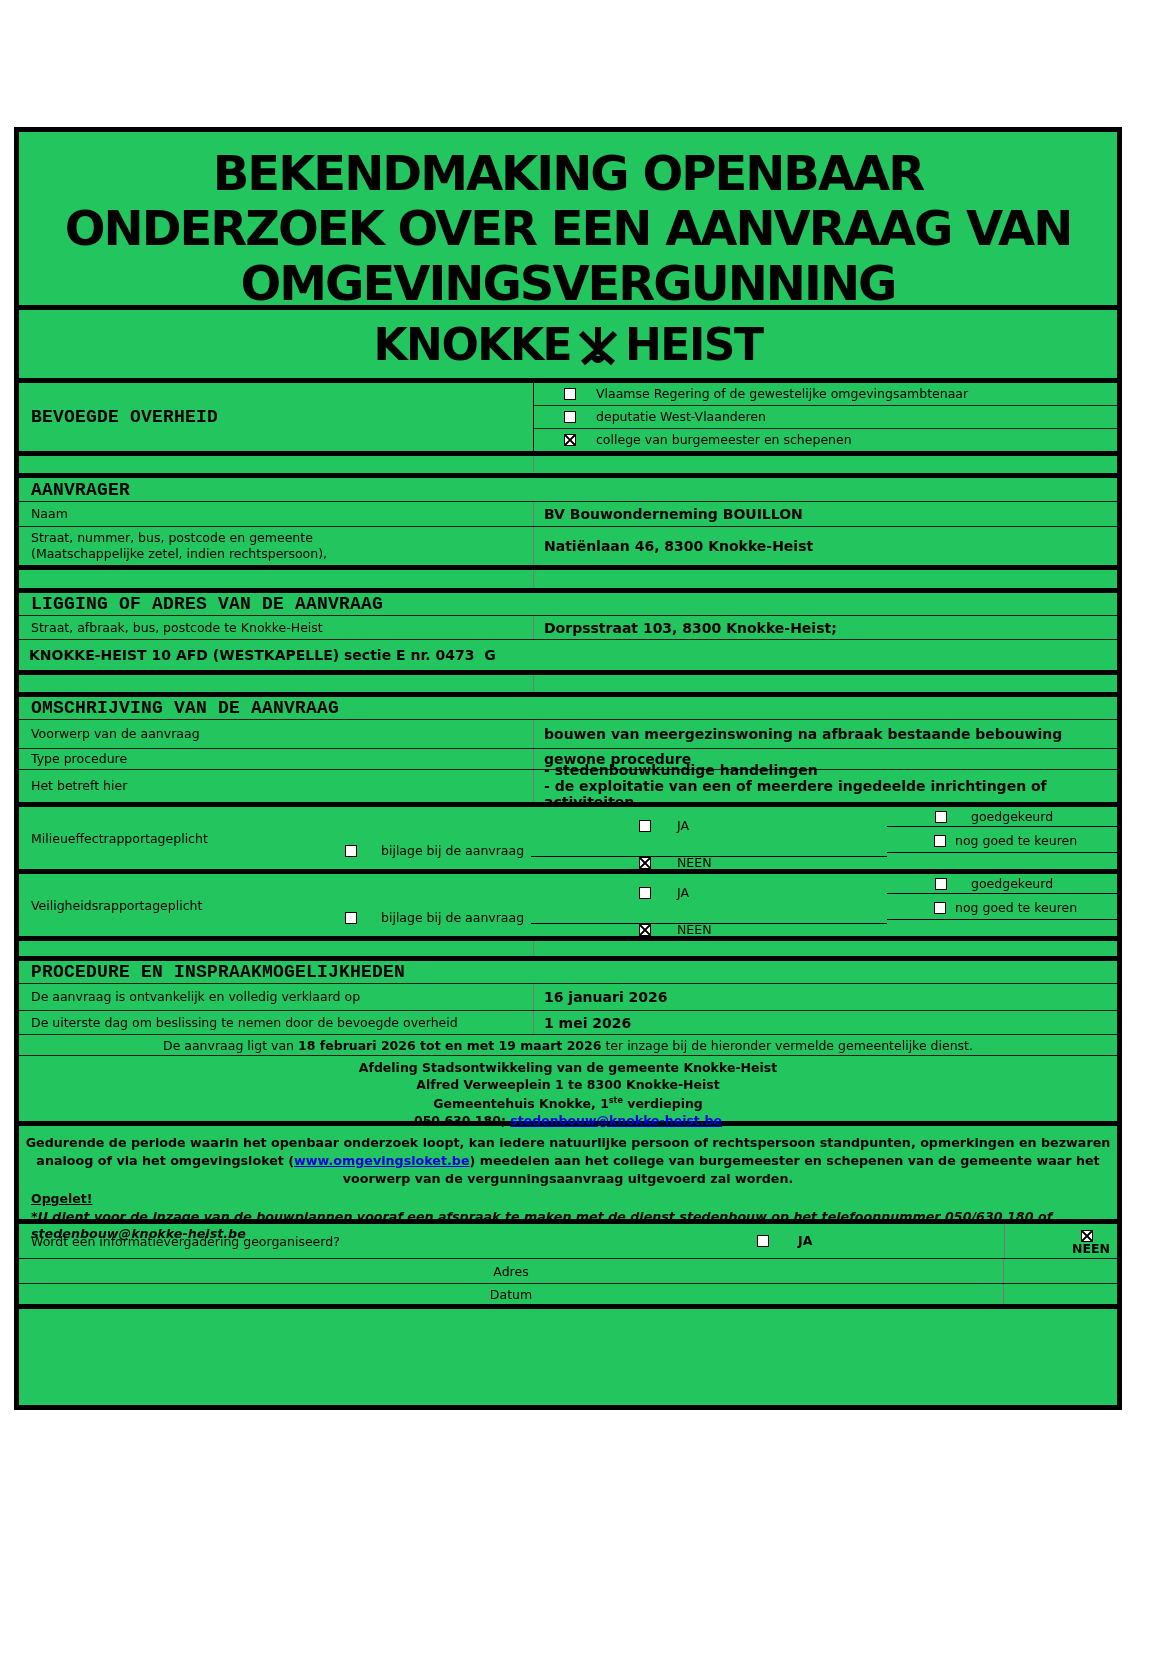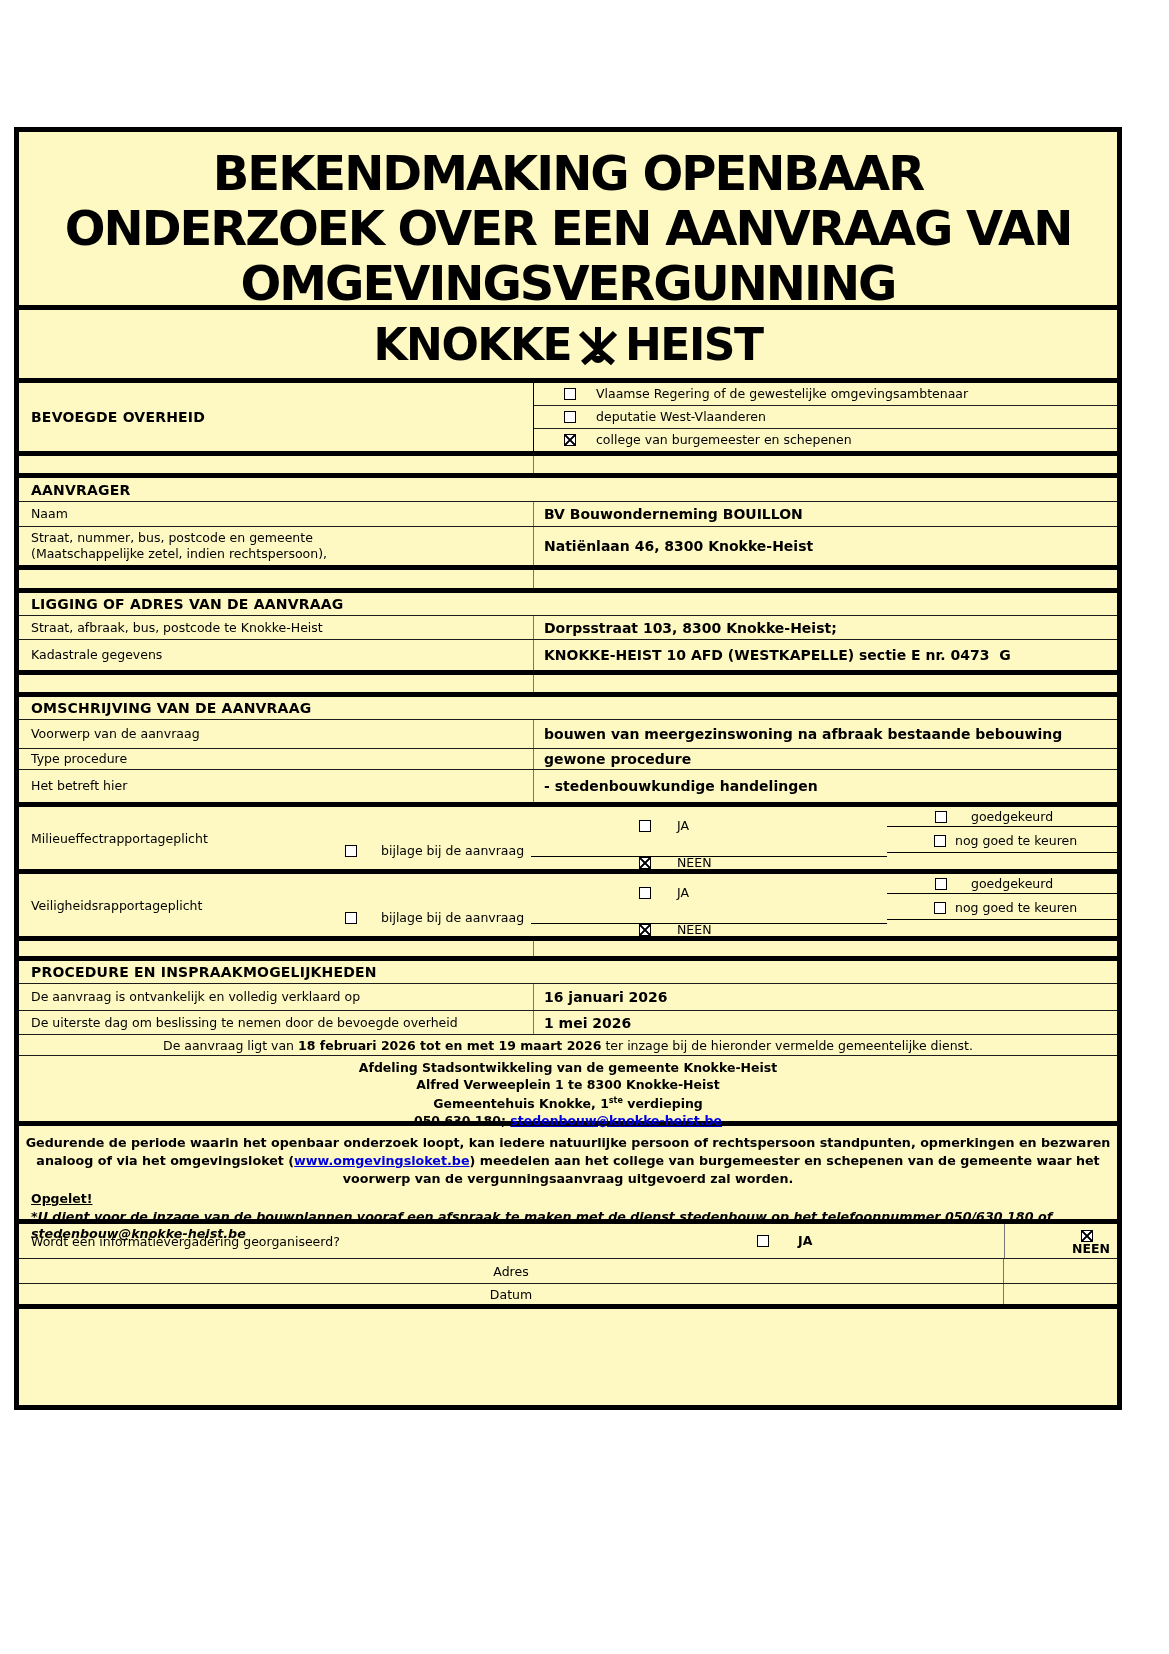--- a/index.html
+++ b/index.html
@@ -1,38 +1,38 @@
 <!DOCTYPE html>
 <html><head>
 <meta charset="utf-8">
 <style>
   html,body{margin:0;padding:0;}
   body{width:1169px;height:1654px;background:#ffffff;position:relative;
        font-family:"DejaVu Sans","Liberation Sans",sans-serif;color:#000;}
   .form{position:absolute;left:14px;top:127px;width:1108px;border:5px solid #000;
-        box-sizing:border-box;background:#fef9c3;}
+        box-sizing:border-box;background:#22c55e;}
   .row{position:relative;box-sizing:border-box;width:100%;}
   .bb-thick{border-bottom:5px solid #000;}
   .bb-thin{border-bottom:1px solid #1d1d1d;}
   
   .title-row{height:178px;text-align:center;padding-top:14px;}
   .title-line{font-size:48px;font-weight:bold;line-height:55px;letter-spacing:-2px;}
   
   .logo-row{height:73px;display:flex;align-items:center;justify-content:center;}
   .logo-text{font-size:44px;font-weight:bold;letter-spacing:-1.5px;}
   .logo-sym{margin:6px 4px 0 4px;}
   
   .two-col{display:flex;align-items:stretch;}
   .lcell{flex:0 0 515px;width:515px;border-right:1px solid #777;padding-left:12px;
          display:flex;flex-direction:column;justify-content:center;box-sizing:border-box;}
   .rcell{flex:1;padding-left:10px;display:flex;flex-direction:column;justify-content:center;}
   .lbl{font-size:12.5px;line-height:16px;}
   .val{font-size:14px;font-weight:bold;line-height:16px;white-space:pre-wrap;}
   .hdr-row{height:24px;display:flex;align-items:center;padding-left:12px;}
-  .hdr{font-size:14px;font-weight:bold;letter-spacing:0.2px;}
+  .hdr{font-size:18px;font-weight:bold;letter-spacing:0.2px;font-family:Liberation Mono, monospace;}
   .spacer{height:22px;}
   .spacer .lcell{height:100%;}
   
   .cb{display:inline-block;width:12px;height:12px;border:1.7px solid #000;
       box-sizing:border-box;background:#fff;flex:none;}
   .cb.checked{background-image:
       linear-gradient(45deg,transparent 40%,#000 46%,#000 54%,transparent 60%),
       linear-gradient(135deg,transparent 40%,#000 46%,#000 54%,transparent 60%);}
   
   .bevoegde{height:73px;}
@@ -155,23 +155,20 @@
   </div>
   <div class="row two-col bb-thin" style="height:24px;">
     <div class="lcell">
         <span class="lbl">Straat, afbraak, bus, postcode te Knokke-Heist</span>
       </div>
     <div class="rcell">
         <span class="val">Dorpsstraat 103, 8300 Knokke-Heist;</span>
       </div>
   </div>
   <div class="row two-col bb-thick" style="height:35px;">
-    <div class="lcell">
-        <span class="lbl">Kadastrale gegevens</span>
-      </div>
     <div class="rcell">
         <span class="val">KNOKKE-HEIST 10 AFD (WESTKAPELLE) sectie E nr. 0473  G</span>
       </div>
   </div>
 
   <div class="row two-col spacer bb-thick">
     <div class="lcell"></div>
       <div class="rcell"></div>
   </div>
 
@@ -193,20 +190,21 @@
     <div class="rcell">
         <span class="val">gewone procedure</span>
       </div>
   </div>
   <div class="row two-col bb-thick" style="height:37px;">
     <div class="lcell">
         <span class="lbl">Het betreft hier</span>
       </div>
     <div class="rcell">
       <span class="val">- stedenbouwkundige handelingen</span>
+      <span class="val">- de exploitatie van een of meerdere ingedeelde inrichtingen of activiteiten</span>
     </div>
   </div>
 
   <div class="row mrow bb-thick">
     <span class="abs" style="left:12px;top:24px;">Milieueffectrapportageplicht</span>
     <span class="cb abs" style="left:326px;top:38px;"></span>
     <span class="abs" style="left:362px;top:36px;">bijlage bij de aanvraag</span>
     <div class="hline" style="left:512px;top:49px;width:356px;"></div>
     <span class="cb abs" style="left:620px;top:13px;"></span>
     <span class="abs" style="left:658px;top:11px;">JA</span>

